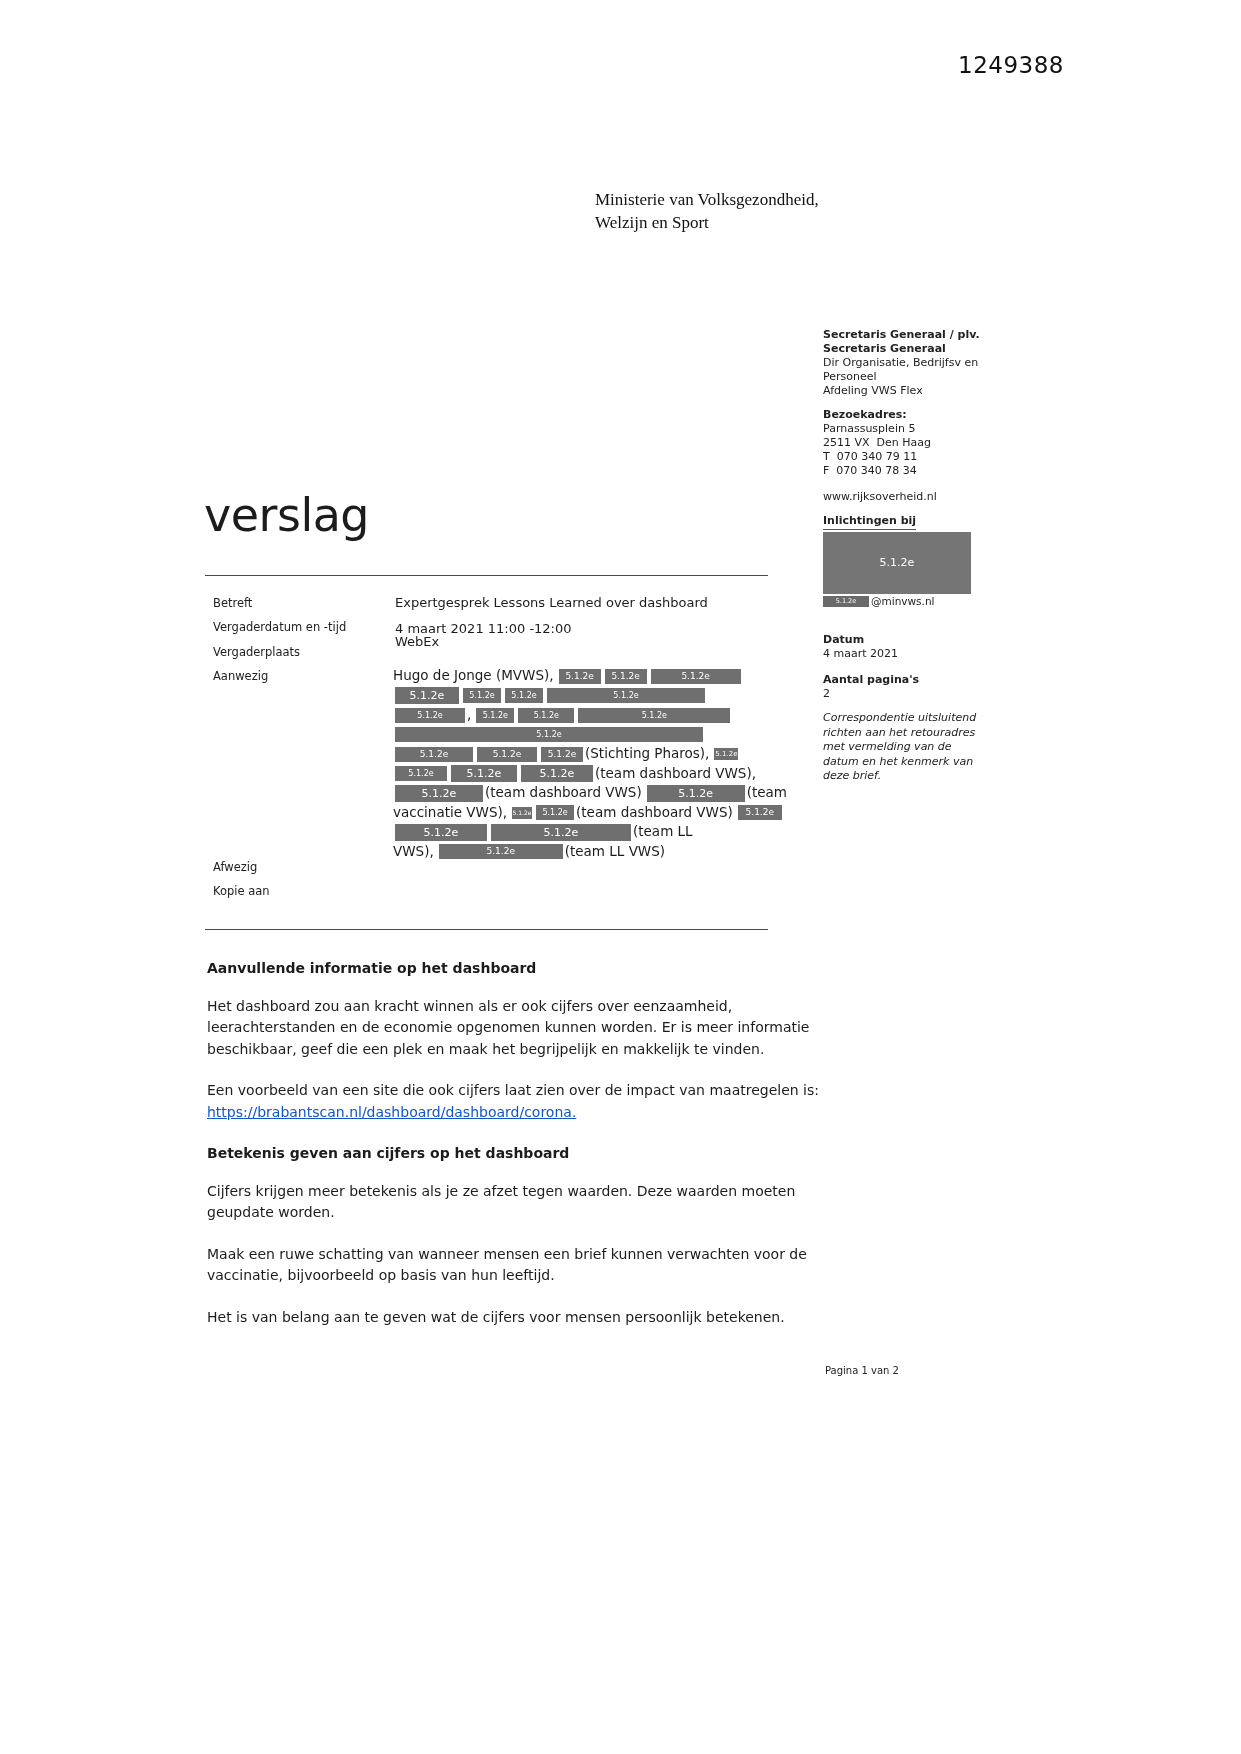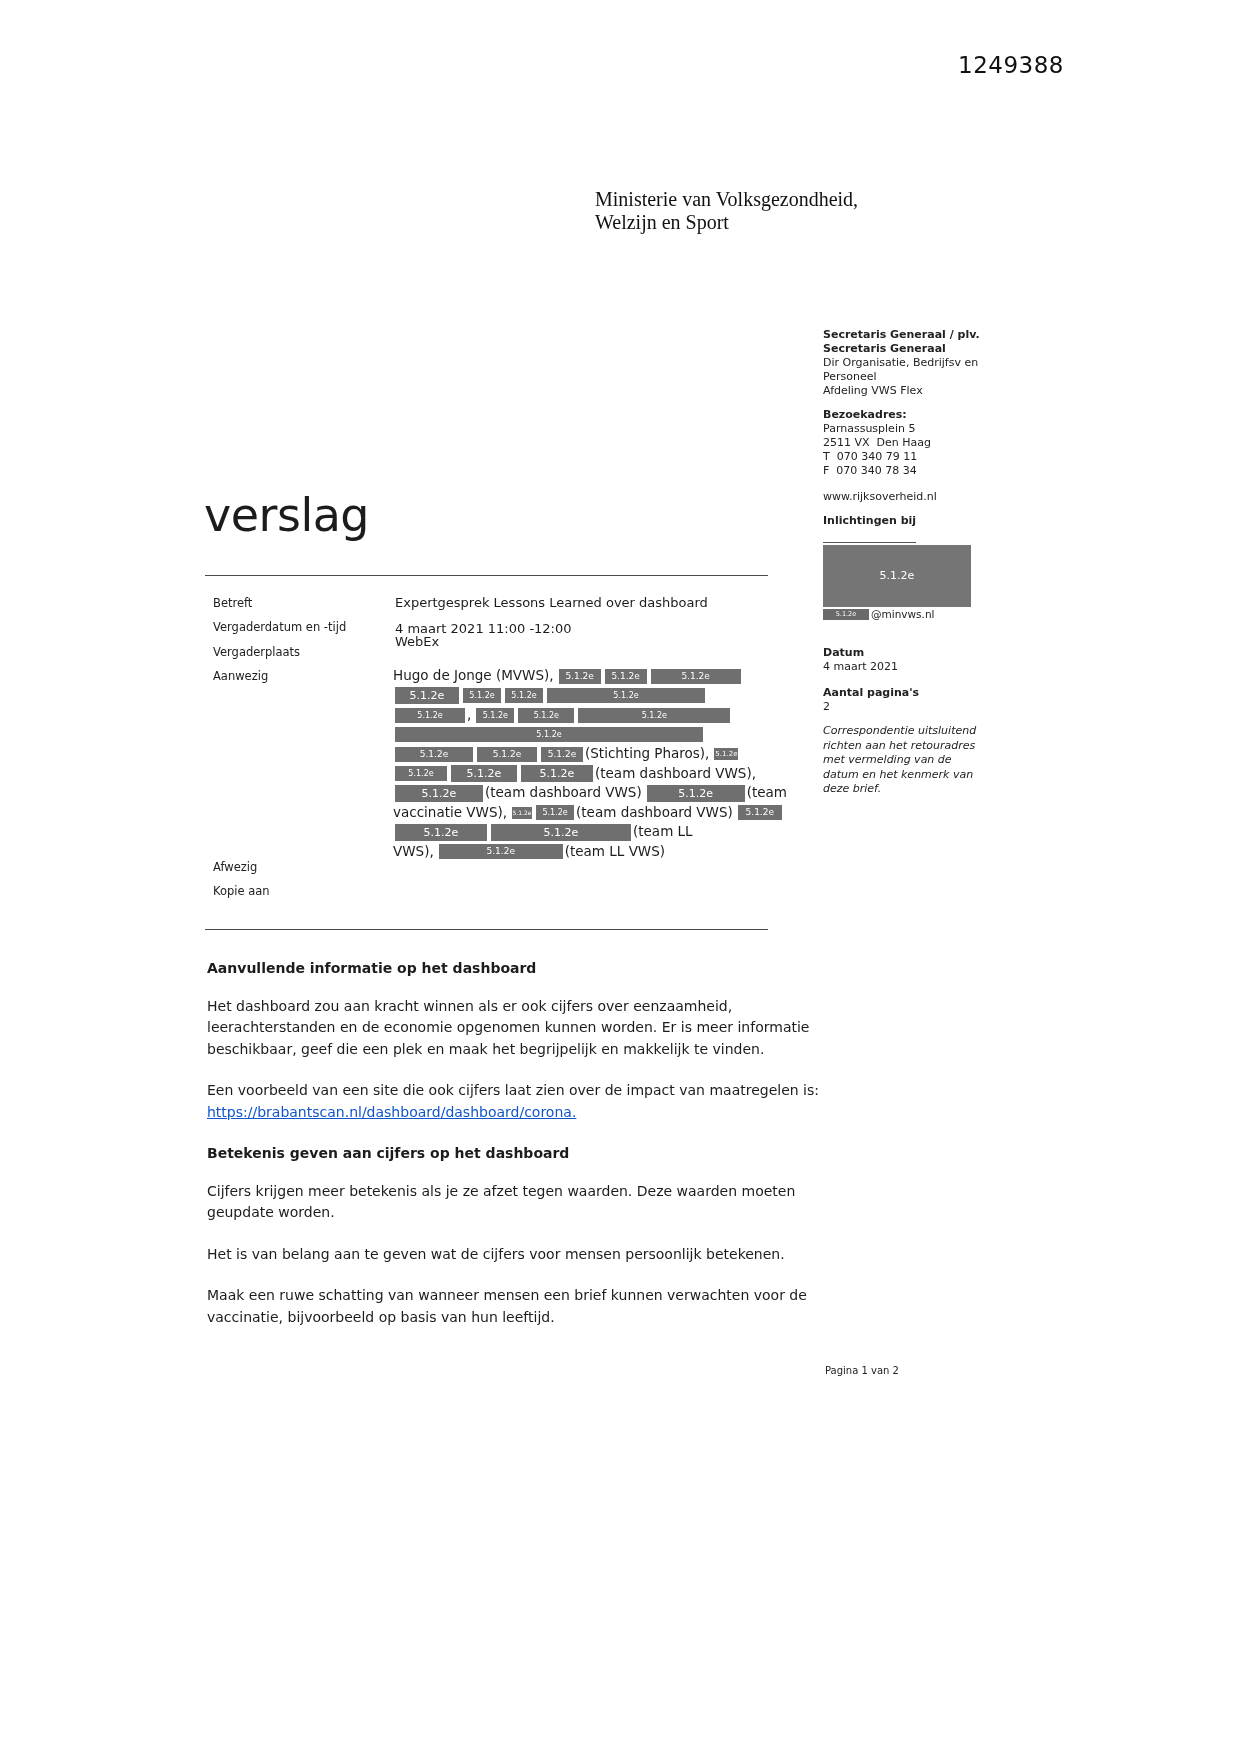--- a/index.html
+++ b/index.html
@@ -22,21 +22,21 @@
     top: 52px;
     font-size: 23px;
     color: #111;
     letter-spacing: 0.5px;
   }
   .ministry {
     position: absolute;
     left: 595px;
     top: 188px;
     font-family: "Liberation Serif", "DejaVu Serif", serif;
-    font-size: 20px;
+    font-size: 17px;
     line-height: 23px;
     color: #111;
   }
   
   .sidebar {
     position: absolute;
     left: 823px;
     top: 328px;
     width: 172px;
     font-size: 11px;
@@ -45,21 +45,21 @@
   }
   .sb-line { white-space: pre-wrap; }
   .sb-bold { font-weight: bold; }
   .sb-gap10 { height: 10px; }
   .sb-gap12 { height: 12px; }
   .sb-gap25 { height: 25px; }
   .sb-contact-label {
     font-weight: bold;
     display: inline-block;
     border-bottom: 1px solid #555;
-    padding-bottom: 14px;
+    padding-bottom: 1px;
     margin-bottom: 2px;
   }
   .sb-redact-big {
     width: 148px;
     height: 62px;
     background: #757575;
     color: #ffffff;
     display: flex;
     align-items: center;
     justify-content: center;
@@ -247,19 +247,19 @@
   <div class="meta-label" style="top:860px">Afwezig</div>
   <div class="meta-label" style="top:884px">Kopie aan</div>
 
   <div class="body-text">
     <h2 class="first">Aanvullende informatie op het dashboard</h2>
     <p class="lead">Het dashboard zou aan kracht winnen als er ook cijfers over eenzaamheid, leerachterstanden en de economie opgenomen kunnen worden. Er is meer informatie beschikbaar, geef die een plek en maak het begrijpelijk en makkelijk te vinden.</p>
     <p><span>Een voorbeeld van een site die ook cijfers laat zien over de impact van maatregelen is: </span><a class="doc-link" href="#">https://brabantscan.nl/dashboard/dashboard/corona.</a></p>
 
     <h2>Betekenis geven aan cijfers op het dashboard</h2>
     <p class="lead">Cijfers krijgen meer betekenis als je ze afzet tegen waarden. Deze waarden moeten geupdate worden.</p>
+    <p>Maak een ruwe schatting van wanneer mensen een brief kunnen verwachten voor de vaccinatie, bijvoorbeeld op basis van hun leeftijd.</p>
     <p>Het is van belang aan te geven wat de cijfers voor mensen persoonlijk betekenen.</p>
-    <p>Maak een ruwe schatting van wanneer mensen een brief kunnen verwachten voor de vaccinatie, bijvoorbeeld op basis van hun leeftijd.</p>
   </div>
 
   <div class="footer">Pagina 1 van 2</div>
 
 </div>
 
 </body></html>

